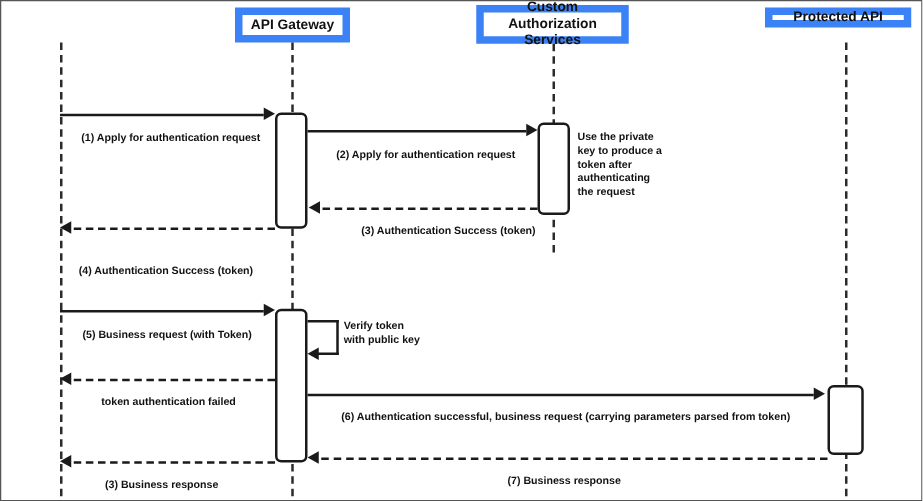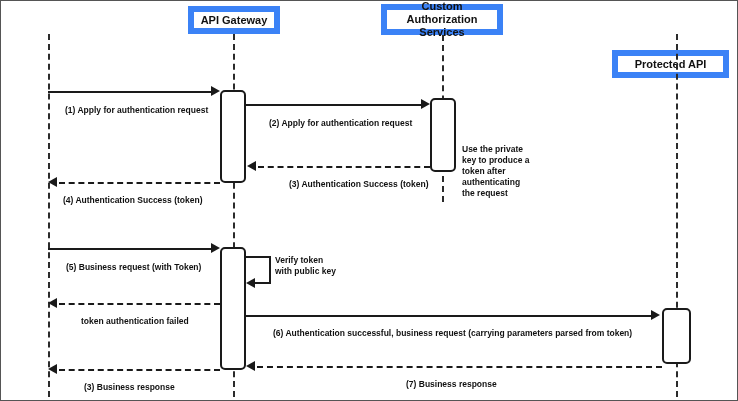--- a/index.html
+++ b/index.html
@@ -115,21 +115,21 @@
 
 
   <div class="participant" style="left:187px; top:5px; width:92px; height:28px;">
     <span>API Gateway</span>
   </div>
 
   <div class="participant" style="left:380px; top:3px; width:122px; height:31px;">
     <span>Custom Authorization Services</span>
   </div>
 
-  <div class="participant" style="left:611px; top:5px; width:117px; height:28px;margin-top:44px;">
+  <div class="participant" style="left:611px; top:5px; width:117px; height:16px;">
     <span>Protected API</span>
   </div>
 
   <div class="lifeline" style="left:47px; top:33px; height:363px;"></div>
 
   <div class="lifeline" style="left:232px; top:33px; height:363px;"></div>
 
   <div class="lifeline" style="left:441px; top:34px; height:167px;"></div>
 
   <div class="lifeline" style="left:675px; top:33px; height:363px;"></div>
@@ -147,21 +147,21 @@
   <div class="arrow right" style="left:210px; top:85px;"></div>
 
   <div class="msg-label" style="left:268px; top:91px;">(2) Apply for authentication request</div>
   <div class="msg-line" style="left:245px; top:103px; width:175px;"></div>
   <div class="arrow right" style="left:420px; top:98px;"></div>
 
   <div class="msg-label" style="left:288px; top:152px;">(3) Authentication Success (token)</div>
   <div class="msg-line dashed" style="left:257px; top:165px; width:172px;"></div>
   <div class="arrow left" style="left:246px; top:160px;"></div>
 
-  <div class="msg-label" style="left:62px; top:168px;">(4) Authentication Success (token)</div>
+  <div class="msg-label" style="left:62px; top:184px;">(4) Authentication Success (token)</div>
   <div class="msg-line dashed" style="left:58px; top:181px; width:161px;"></div>
   <div class="arrow left" style="left:47px; top:176px;"></div>
 
   <div class="msg-label" style="left:65px; top:235px;">(5) Business request (with Token)</div>
   <div class="msg-line" style="left:47px; top:247px; width:163px;"></div>
   <div class="arrow right" style="left:210px; top:242px;"></div>
 
   <div class="loop-seg" style="left:245px; top:255px; width:25px; height:0; border-width:2px 0 0 0;"></div>
   <div class="loop-seg" style="left:268px; top:255px; width:0; height:28px; border-width:0 0 0 2px;"></div>
   <div class="loop-seg" style="left:253px; top:281px; width:17px; height:0; border-width:2px 0 0 0;"></div>
@@ -180,21 +180,21 @@
   <div class="arrow right" style="left:650px; top:309px;"></div>
 
   <div class="msg-label" style="left:405px; top:352px;">(7) Business response</div>
   <div class="msg-line dashed" style="left:256px; top:365px; width:405px;"></div>
   <div class="arrow left" style="left:245px; top:360px;"></div>
 
   <div class="msg-label" style="left:83px; top:355px;">(3) Business response</div>
   <div class="msg-line dashed" style="left:58px; top:368px; width:161px;"></div>
   <div class="arrow left" style="left:47px; top:363px;"></div>
 
-  <div class="note" style="left:461px; top:103px; width:80px;margin-top:40px;">
+  <div class="note" style="left:461px; top:103px; width:80px;">
     <div>Use the private</div>
     <div>key to produce a</div>
     <div>token after</div>
     <div>authenticating</div>
     <div>the request</div>
   </div>
 
 </div>
 
 </body></html>

